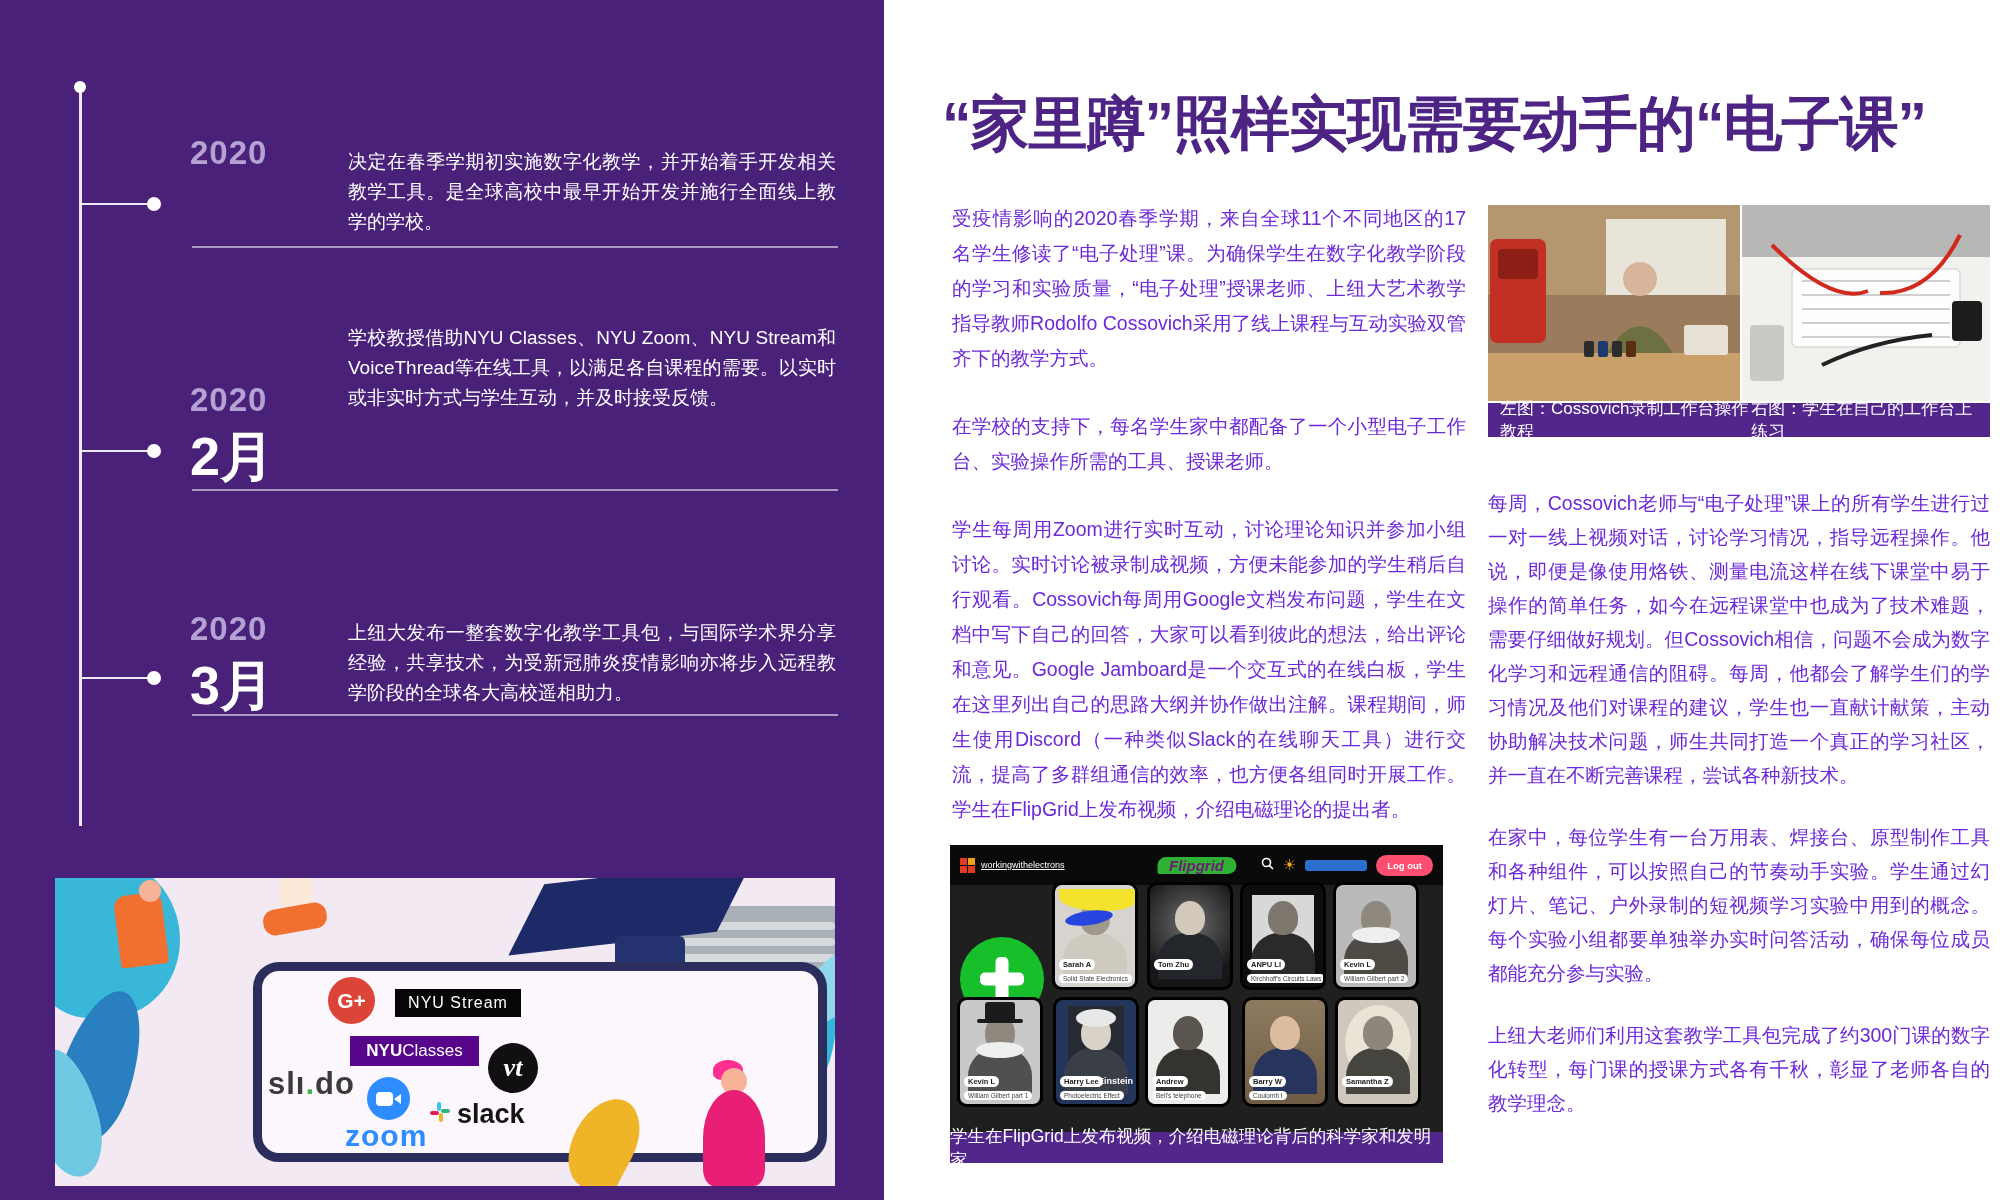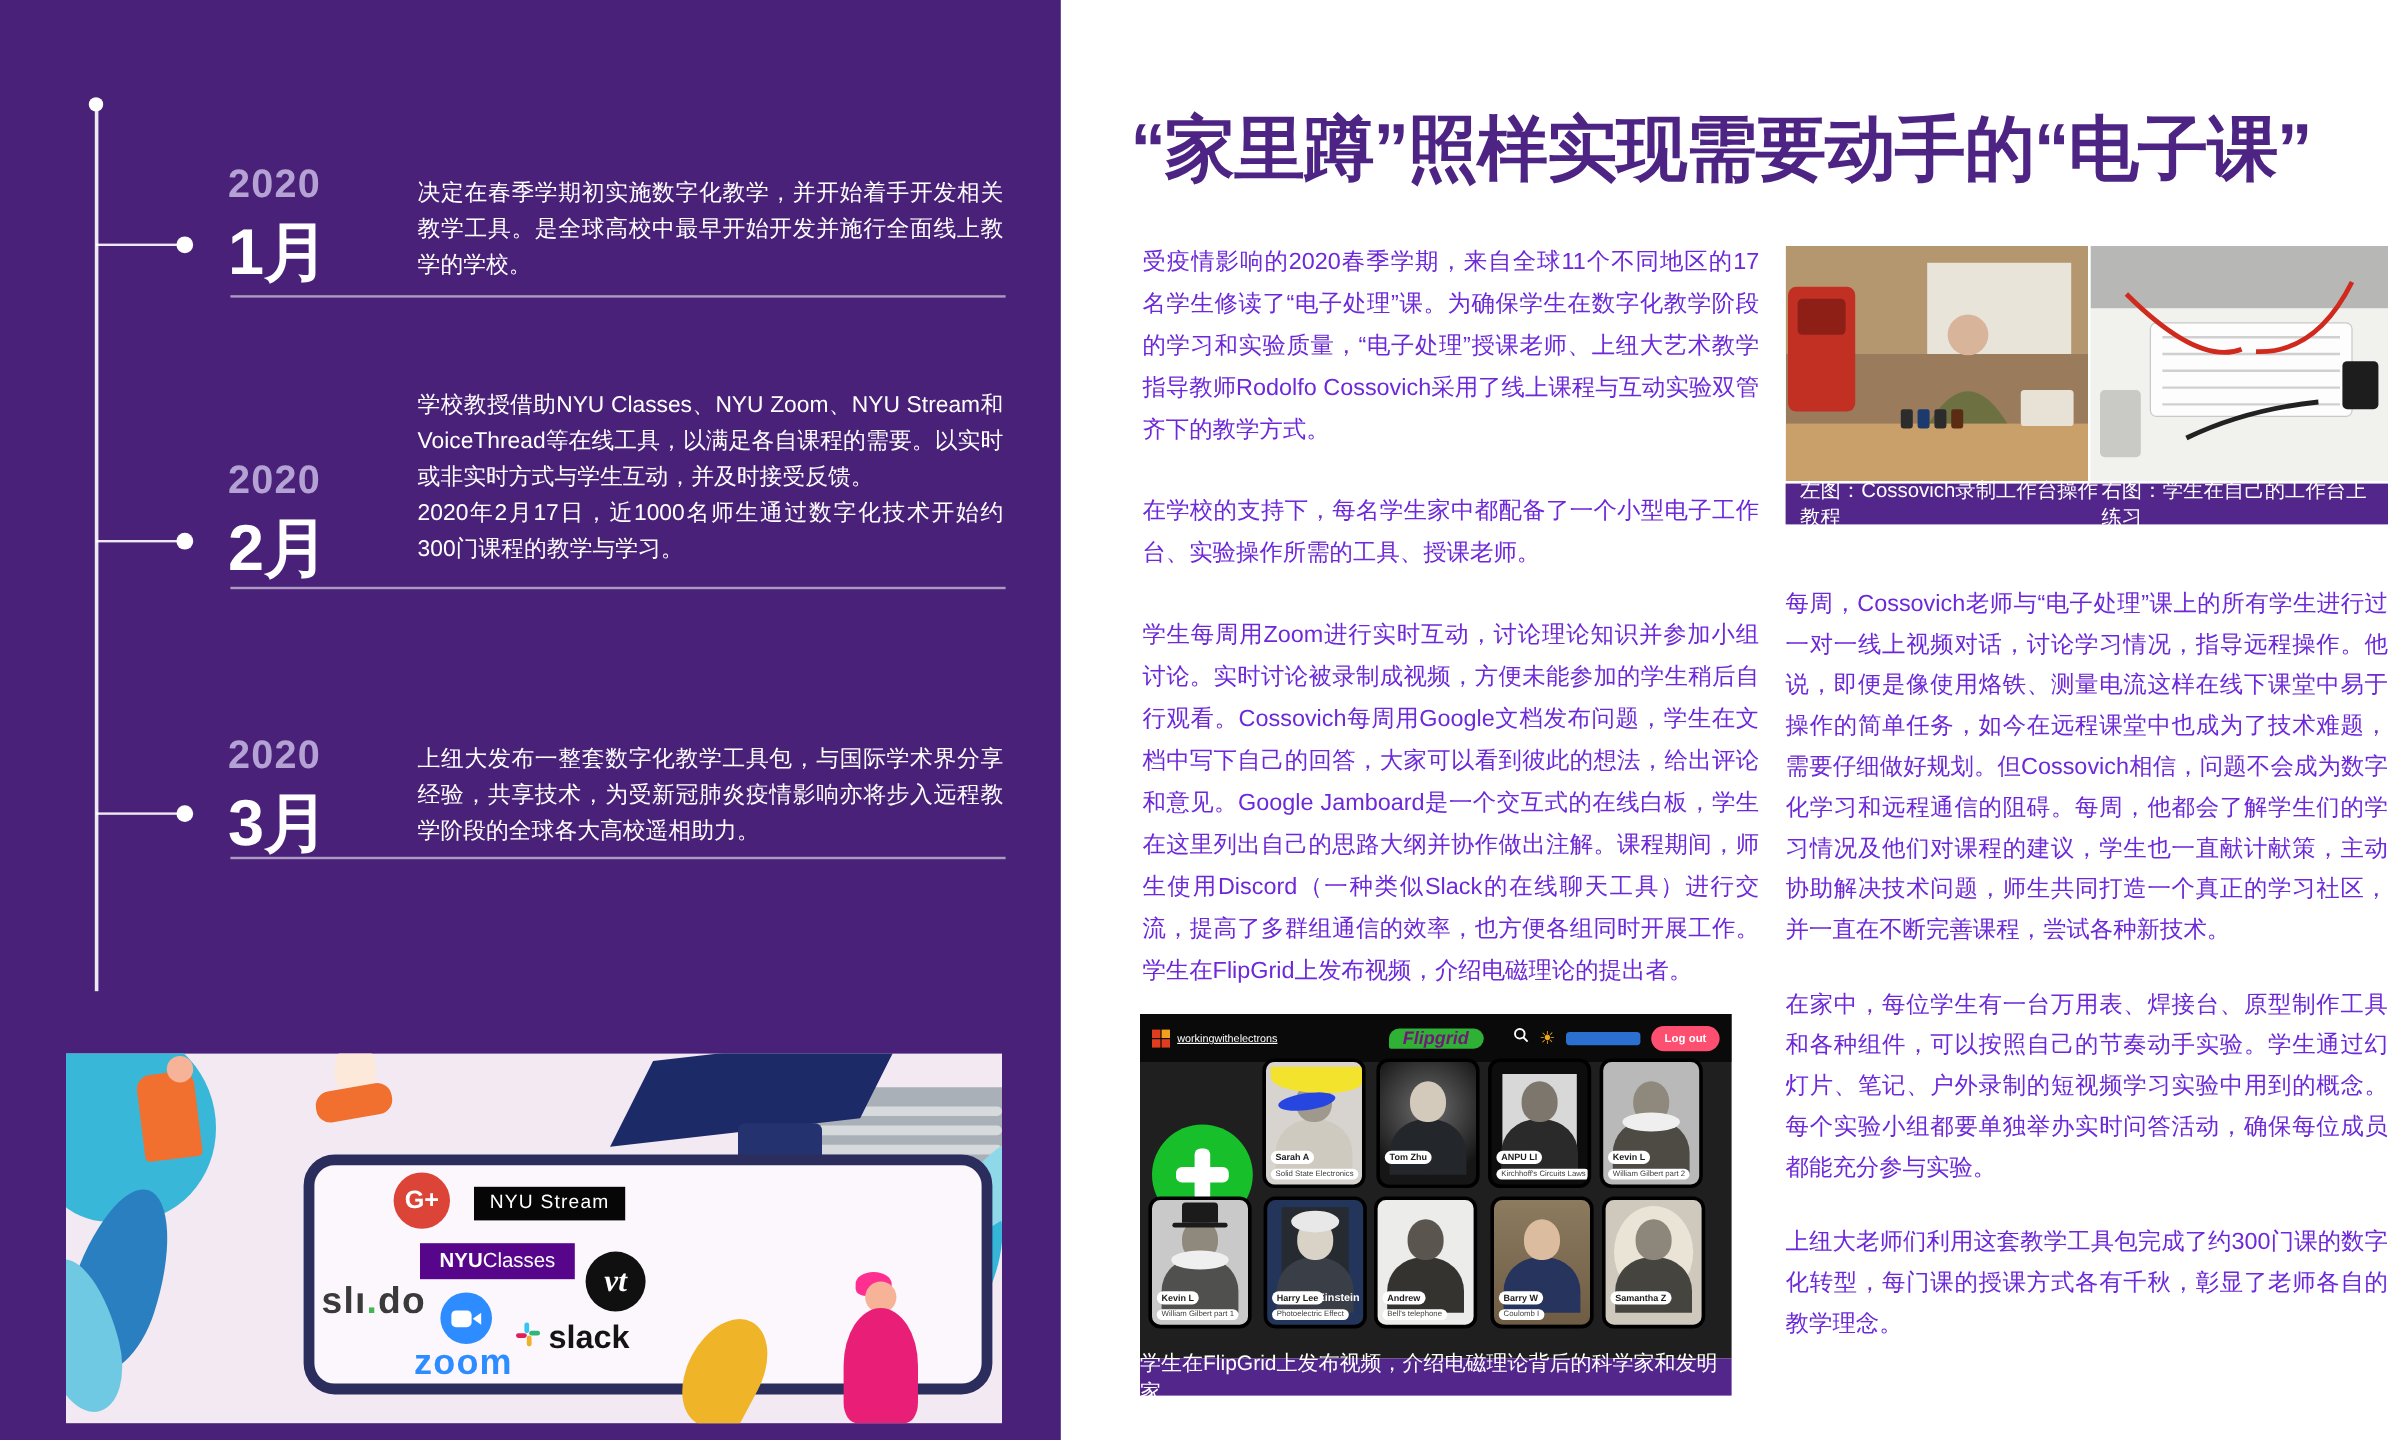--- a/index.html
+++ b/index.html
@@ -128,34 +128,32 @@
 <div class="canvas">
 
   <section class="left-page">
     <div class="tl-line"></div>
     <div class="tl-dot-top"></div>
 
     <div class="tl-connector" style="top:203px"></div>
     <div class="tl-dot" style="top:197px"></div>
     <div class="tl-label" style="top:134px">
       <div class="tl-year">2020</div>
-      <div class="tl-month">1月</div>
     </div>
     <div class="tl-text" style="top:147px">决定在春季学期初实施数字化教学，并开始着手开发相关教学工具。是全球高校中最早开始开发并施行全面线上教学的学校。</div>
     <div class="tl-divider" style="top:246px"></div>
 
     <div class="tl-connector" style="top:450px"></div>
     <div class="tl-dot" style="top:444px"></div>
     <div class="tl-label" style="top:381px">
       <div class="tl-year">2020</div>
       <div class="tl-month">2月</div>
     </div>
     <div class="tl-text" style="top:323px">
       <div>学校教授借助NYU Classes、NYU Zoom、NYU Stream和VoiceThread等在线工具，以满足各自课程的需要。以实时或非实时方式与学生互动，并及时接受反馈。</div>
-      <div>2020年2月17日，近1000名师生通过数字化技术开始约300门课程的教学与学习。</div>
     </div>
     <div class="tl-divider" style="top:489px"></div>
 
     <div class="tl-connector" style="top:677px"></div>
     <div class="tl-dot" style="top:671px"></div>
     <div class="tl-label" style="top:610px">
       <div class="tl-year">2020</div>
       <div class="tl-month">3月</div>
     </div>
     <div class="tl-text" style="top:618px">上纽大发布一整套数字化教学工具包，与国际学术界分享经验，共享技术，为受新冠肺炎疫情影响亦将步入远程教学阶段的全球各大高校遥相助力。</div>

